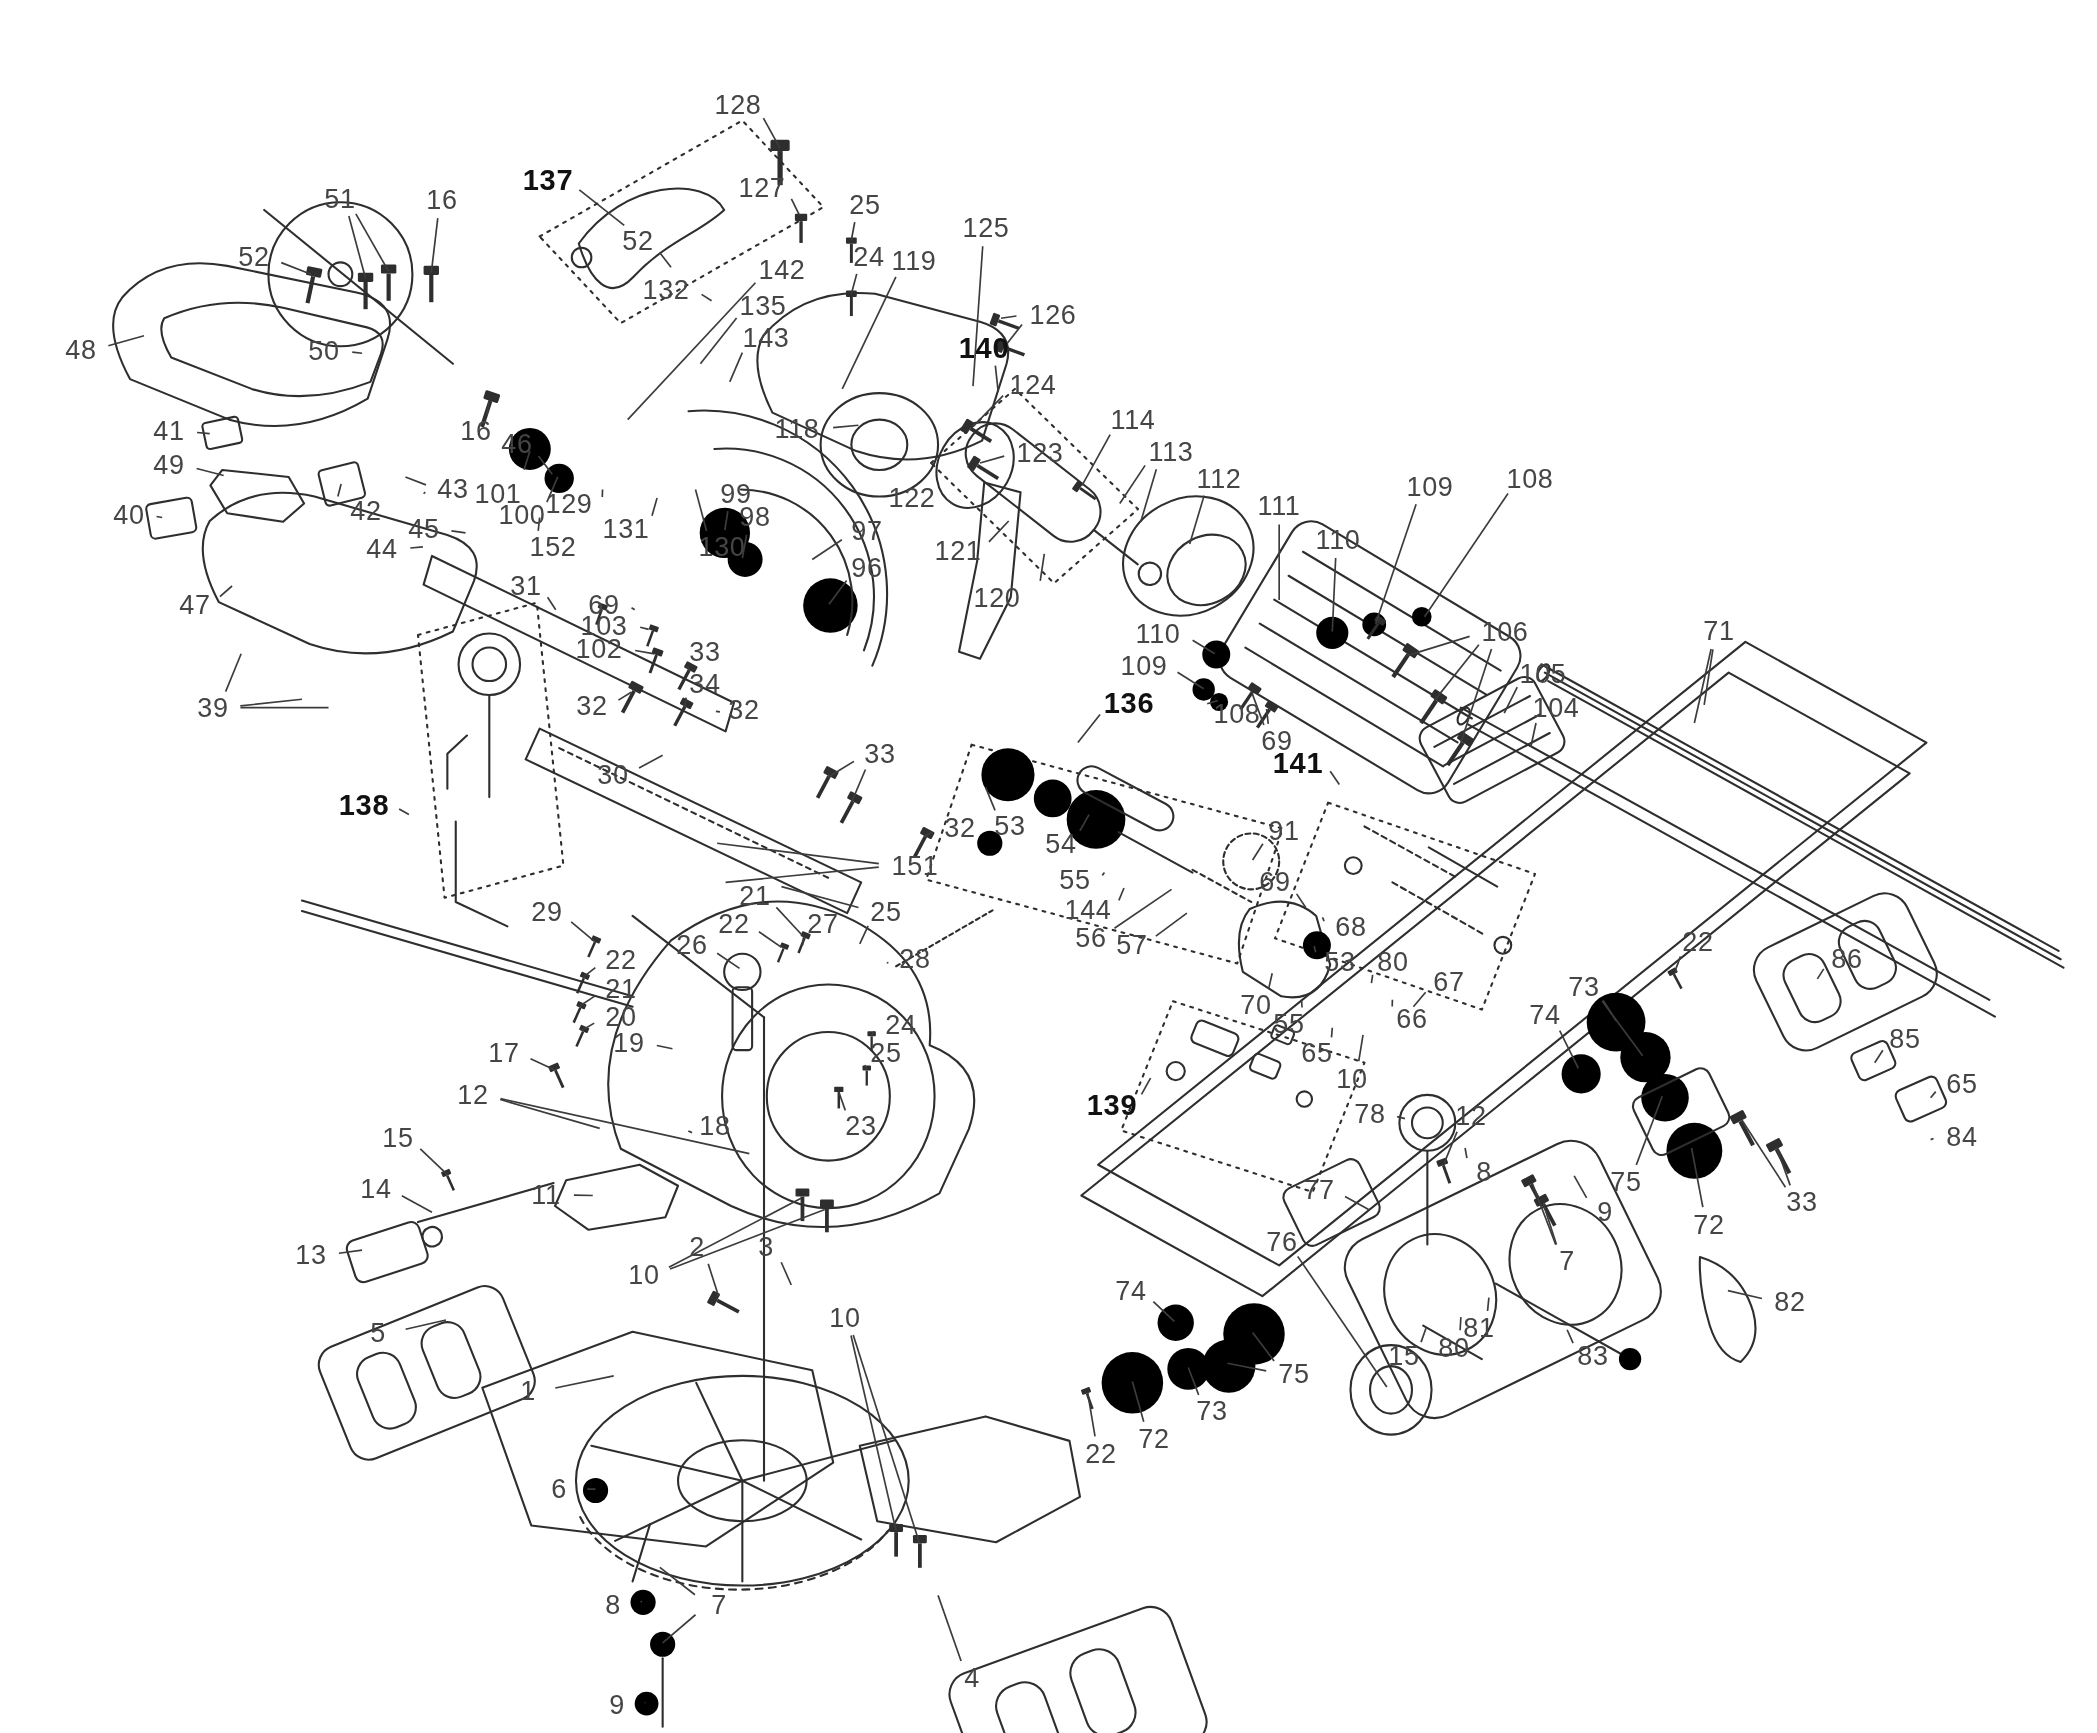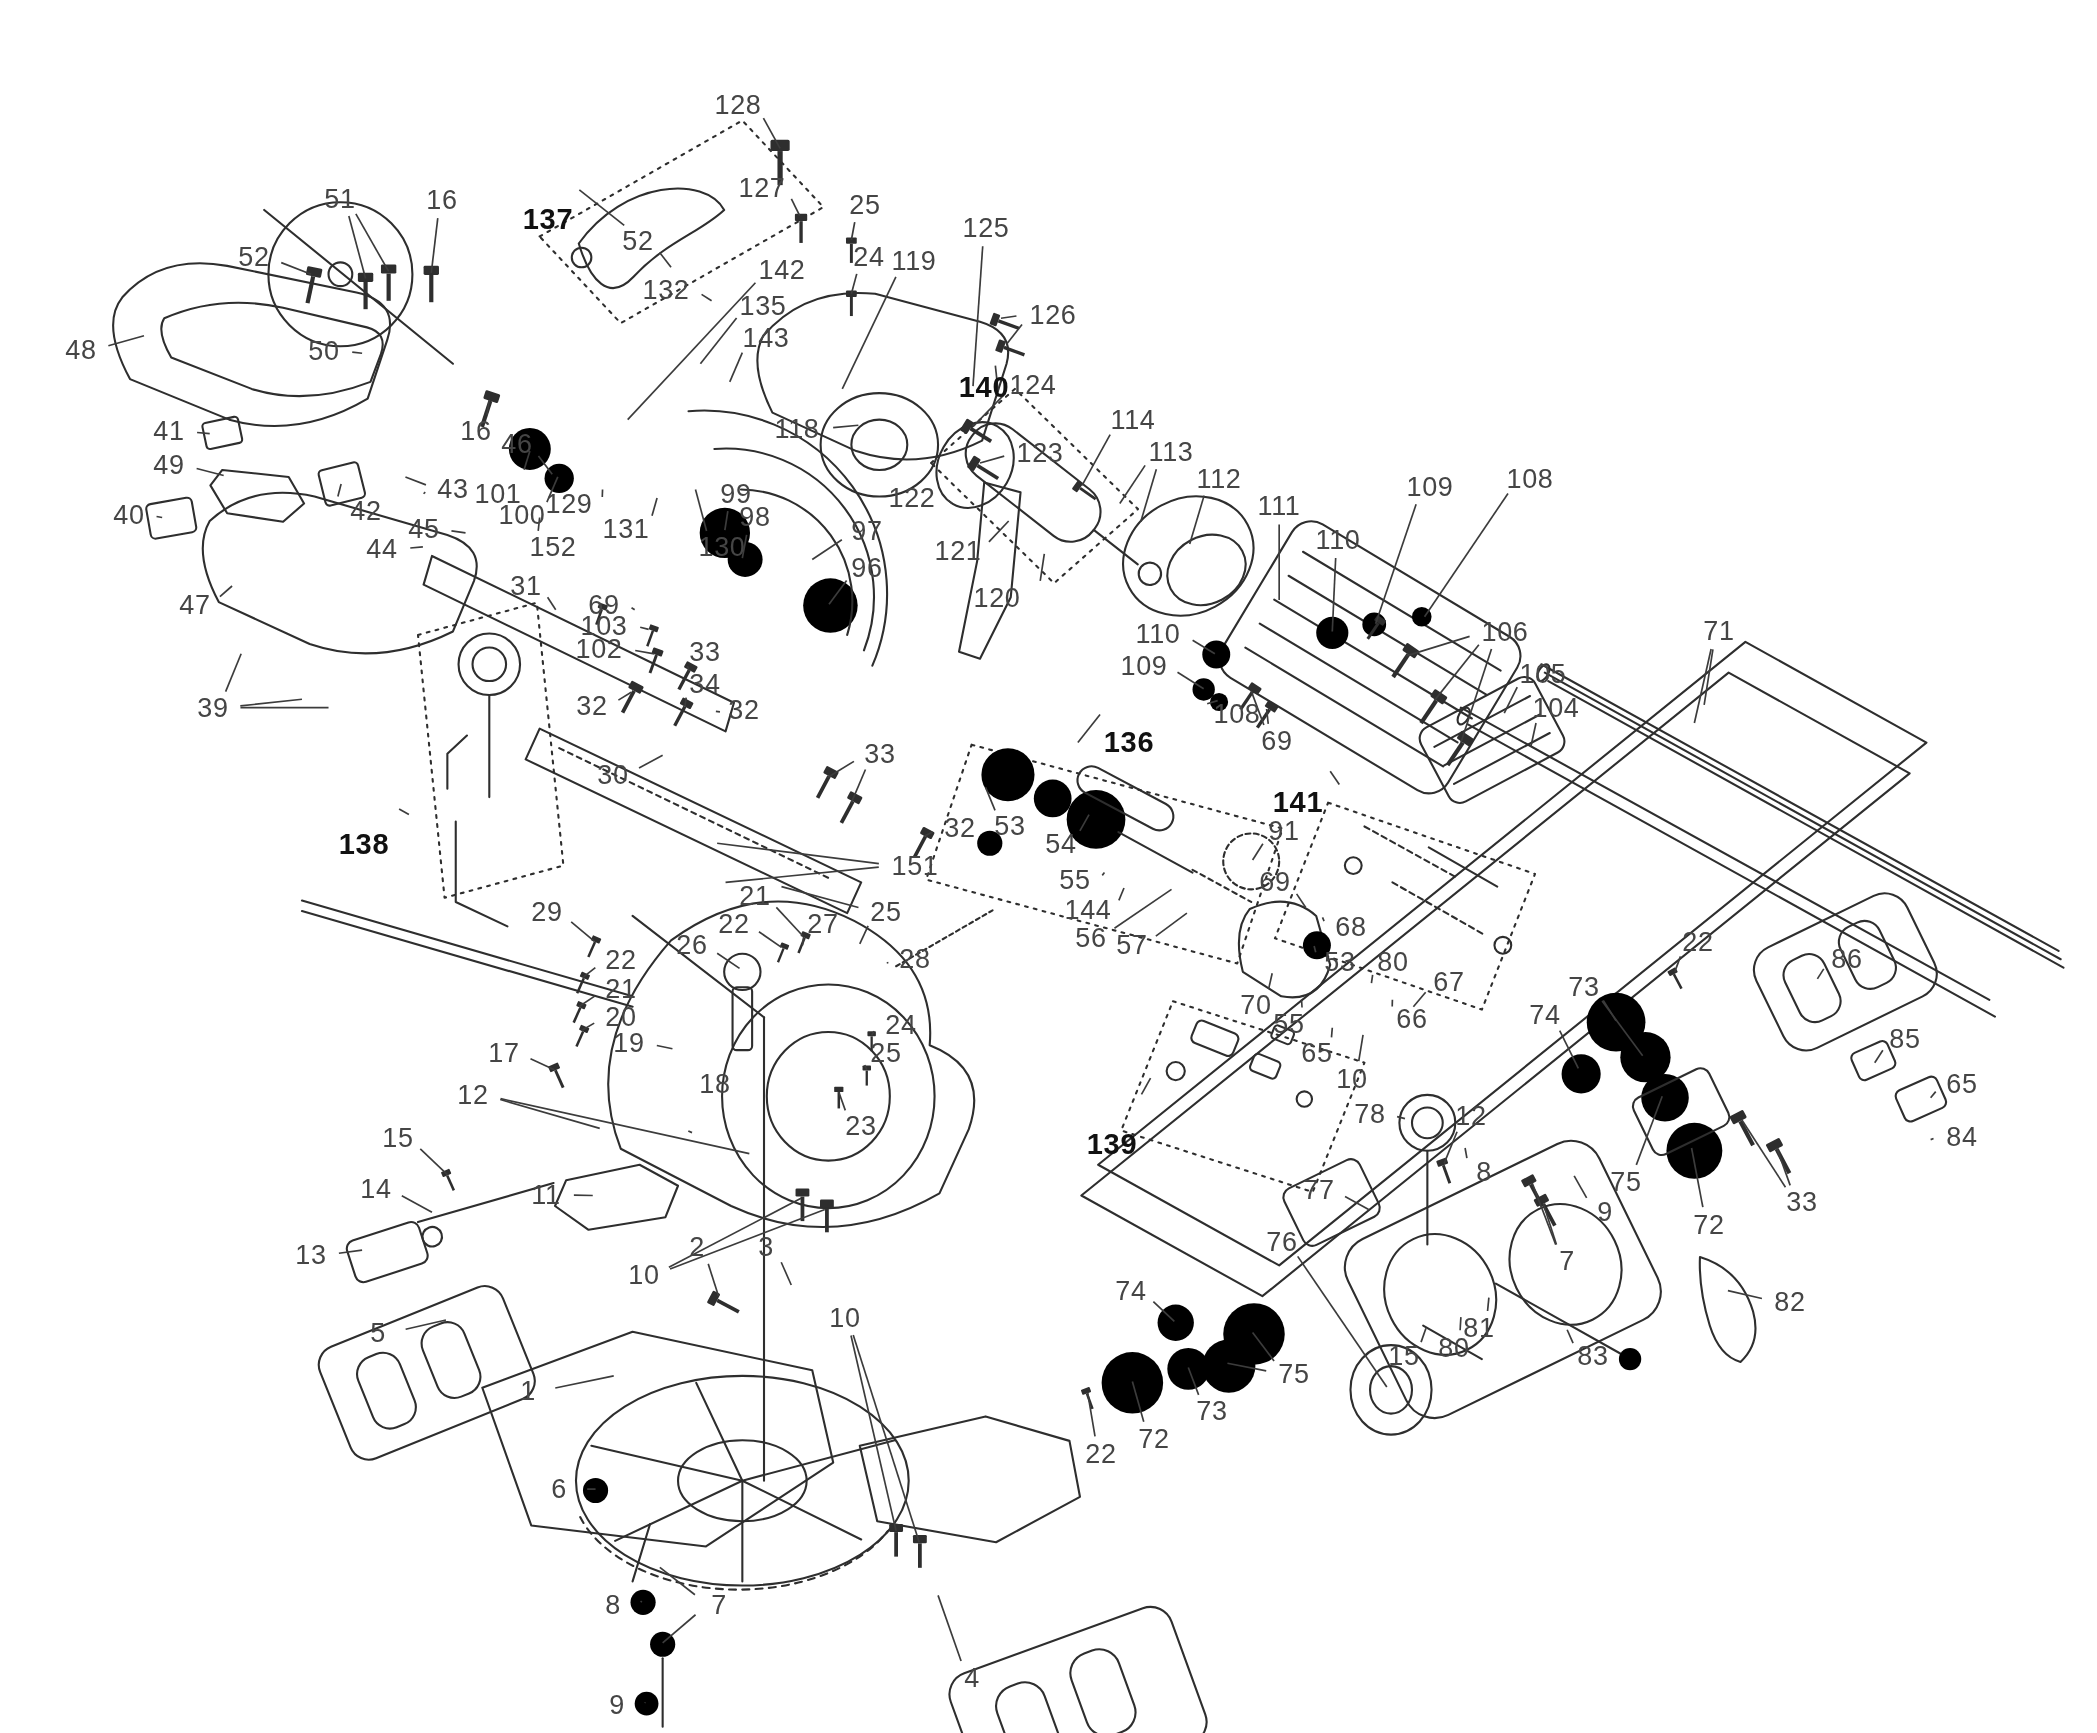--- a/index.html
+++ b/index.html
@@ -8,21 +8,21 @@
   .stage{position:absolute;left:0;top:0;width:2097px;height:1734px;background:#fff;}
   #art{position:absolute;left:0;top:0;width:100%;height:100%;}
   .ink path,.ink line,.ink polyline,.ink polygon,.ink circle,.ink ellipse,.ink rect{
       stroke:#2e2e2e;stroke-width:3;fill:none;stroke-linecap:round;stroke-linejoin:round;}
   .dash{stroke-dasharray:4 9;}
   .panel{stroke-width:2.5;}
   .thick{stroke-width:12;}
   .fillhead{fill:#2e2e2e;stroke:none;}
   #labels .lbl{position:absolute;transform:translate(-50%,-50%);
       font-size:27px;color:#454545;letter-spacing:0.7px;white-space:nowrap;}
-  #labels .lbl.bold{font-weight:bold;color:#111;font-size:29px;margin-top:39px;}
+  #labels .lbl.bold{font-weight:bold;color:#111;font-size:29px;}
   #leaders line{stroke:#3c3c3c;stroke-width:2.4;}
 </style>
 </head>
 <body>
 
 <div class="stage">
   <svg id="art" viewBox="0 0 3000 2480">
     <defs>
       <g id="bolt">
         <rect class="fillhead" x="-11" y="-18" width="22" height="13" rx="2"></rect>
@@ -614,21 +614,21 @@
       <div class="lbl" style="left: 1605px; top: 1212px;">9</div>
       <div class="lbl" style="left: 1484px; top: 1172px;">8</div>
       <div class="lbl" style="left: 1790px; top: 1302px;">82</div>
       <div class="lbl" style="left: 547px; top: 912px;">29</div>
       <div class="lbl" style="left: 621px; top: 960px;">22</div>
       <div class="lbl" style="left: 621px; top: 989px;">21</div>
       <div class="lbl" style="left: 621px; top: 1017px;">20</div>
       <div class="lbl" style="left: 629px; top: 1043px;">19</div>
       <div class="lbl" style="left: 504px; top: 1053px;">17</div>
       <div class="lbl" style="left: 473px; top: 1095px;">12</div>
-      <div class="lbl" style="left: 715px; top: 1084px;">18</div>
+      <div class="lbl" style="left: 715px; top: 1126px;">18</div>
       <div class="lbl" style="left: 398px; top: 1138px;">15</div>
       <div class="lbl" style="left: 376px; top: 1189px;">14</div>
       <div class="lbl" style="left: 311px; top: 1255px;">13</div>
       <div class="lbl" style="left: 546px; top: 1195px;">11</div>
       <div class="lbl" style="left: 378px; top: 1333px;">5</div>
       <div class="lbl" style="left: 755px; top: 896px;">21</div>
       <div class="lbl" style="left: 734px; top: 924px;">22</div>
       <div class="lbl" style="left: 692px; top: 945px;">26</div>
       <div class="lbl" style="left: 823px; top: 924px;">27</div>
       <div class="lbl" style="left: 886px; top: 912px;">25</div>

